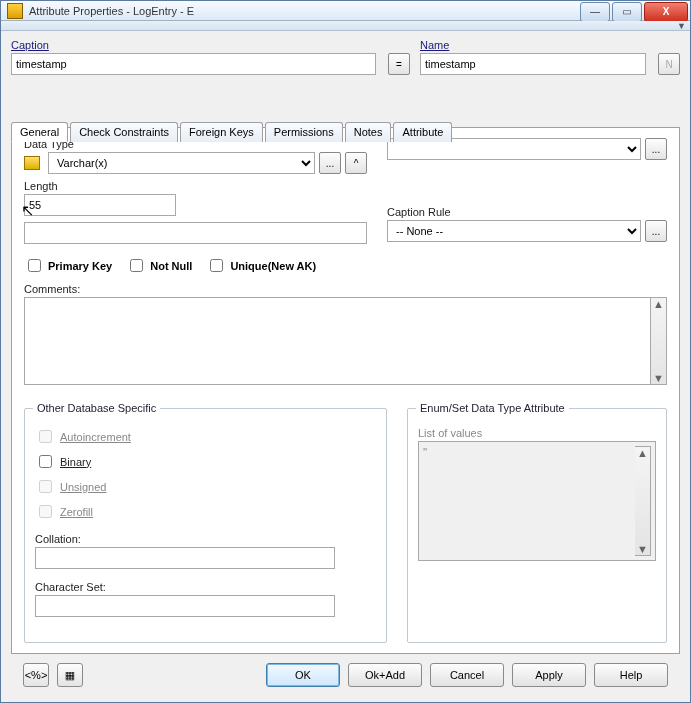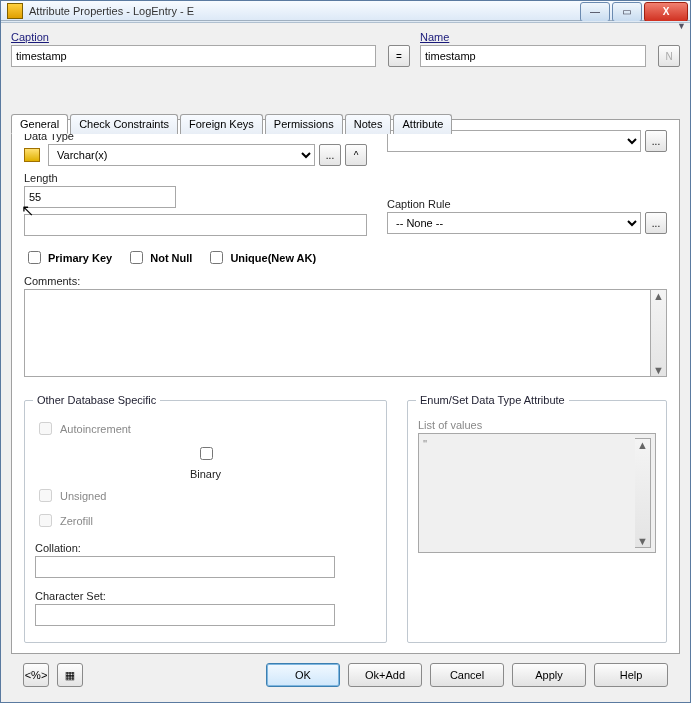--- a/index.html
+++ b/index.html
@@ -40,22 +40,22 @@
 .chk { display: flex; align-items: center; gap: 4px; font-weight: bold; }
 .chk input { width: 13px; height: 13px; }
 .comments textarea { width: 100%; height: 88px; }
 .scrollhint { display:flex; }
 .scrollhint textarea { flex:1; }
 .sbar { width: 16px; border: 1px solid #a8a8a8; border-left: none; background: linear-gradient(#f4f4f4,#e4e4e4); display:flex; flex-direction:column; justify-content:space-between; align-items:center; font-size:8px; color:#666; }
 .groupbox { border: 1px solid #c0c8d0; border-radius: 2px; padding: 18px 10px 10px 10px; position: relative; margin-top: 17px; flex:1; }
 .groupbox .legend { position: absolute; top: -1px; left: 8px; background: #fff; padding: 0 4px; color: #223; transform: translateY(-50%); }
 .grow { flex:1; display:flex; gap: 20px; }
 .optcol { display:flex; flex-direction:column; gap: 6px; }
-.opt { display:flex; align-items:center; gap:5px; color:#888; }
-.opt.enabled { color:#222;flex-direction:column; }
+.opt { display:flex; align-items:center; gap:5px; color:#888;text-decoration:underline; }
+.opt.enabled { color:#222; }
 .opt input { width:13px; height:13px; }
 .collfield input { width: 300px; }
 .listvals { border:1px solid #a8a8a8; height:120px; background:#fff; padding:4px; color:#888; display:flex; }
 .listvals .lv-text { flex:1; white-space: pre-line; }
 .buttonbar { height: 42px; border-top: 0; display:flex; align-items:center; padding: 0 12px; gap: 8px; }
 .buttonbar .spacer { flex:1; }
 .btn { min-width: 74px; height: 24px; border: 1px solid #8a8a8a; border-radius: 3px; background: linear-gradient(#fdfdfd,#e2e2e2); cursor: pointer; padding: 0 10px; }
 .btn.primary { border: 1px solid #3c7fb1; box-shadow: 0 0 0 1px #7fb7e0 inset; background: linear-gradient(#f2f9ff,#cfe7fb); }
 .iconbtn { width: 26px; height: 24px; border: 1px solid #8a8a8a; border-radius: 3px; background: linear-gradient(#fdfdfd,#e4e4e4); display:flex; align-items:center; justify-content:center; font-size:11px; cursor:pointer; }
 .cursor { position:absolute; left:20px; top:200px; font-size:16px; color:#000; pointer-events:none; }

